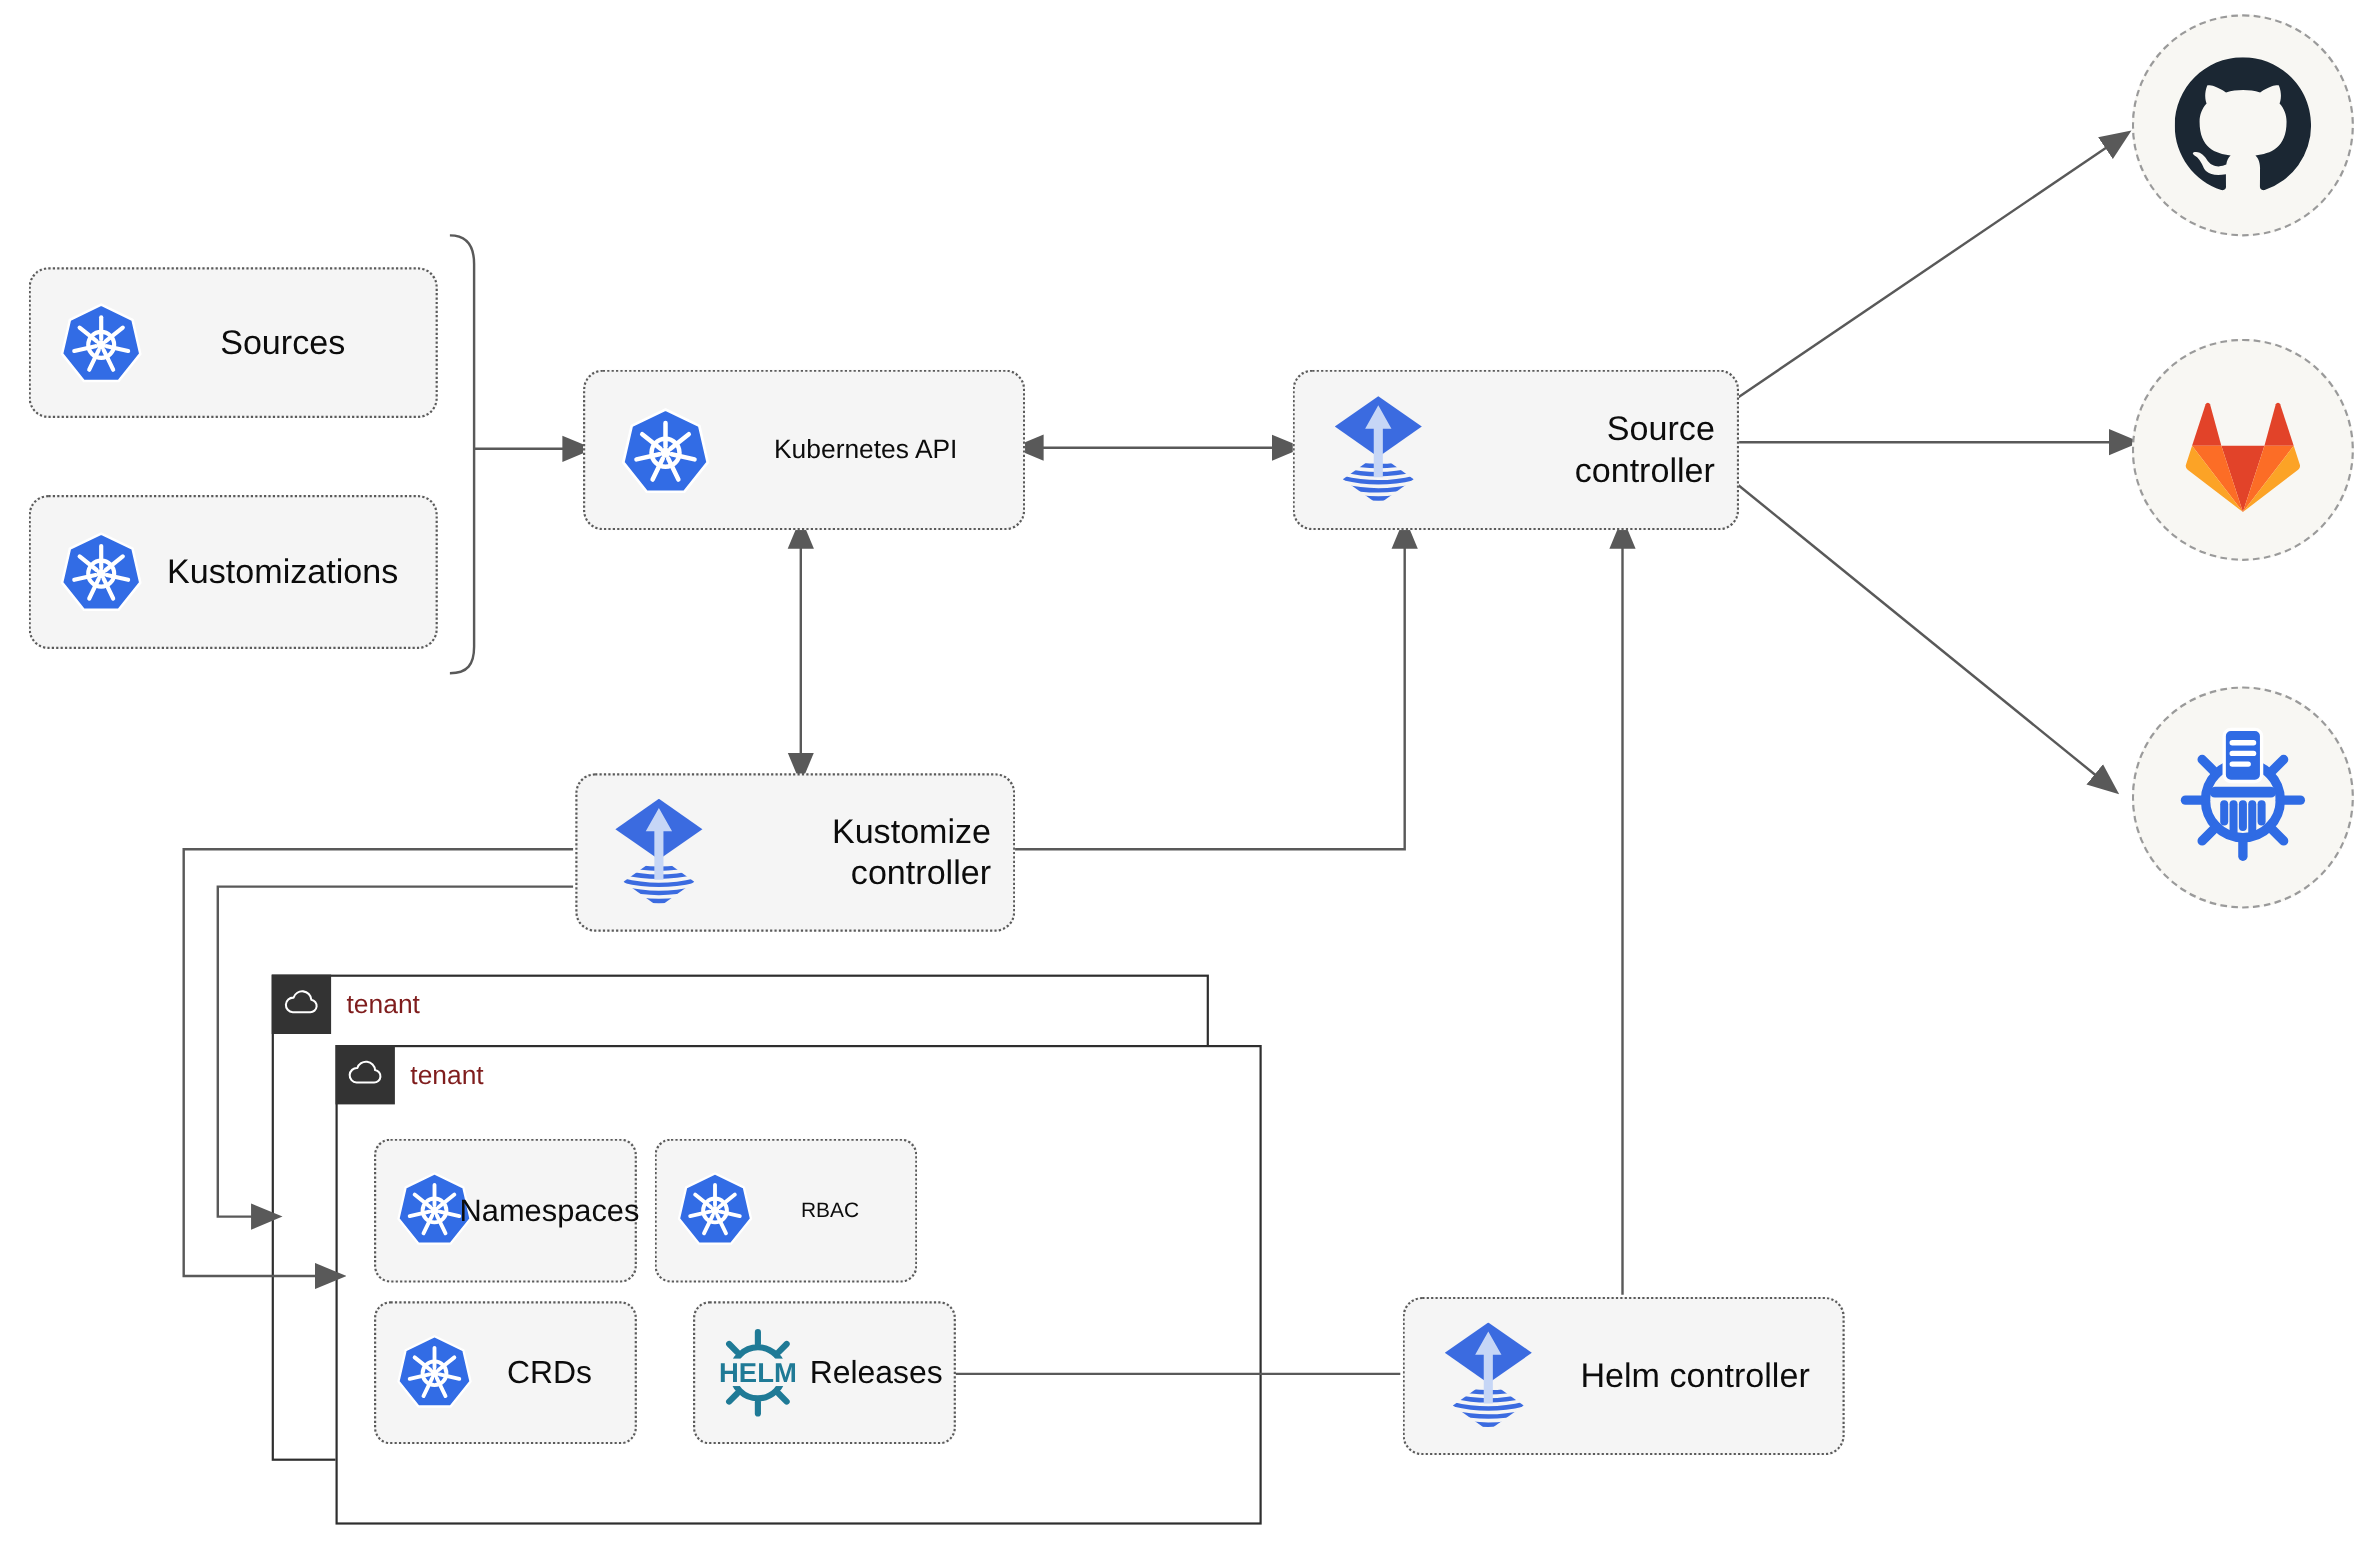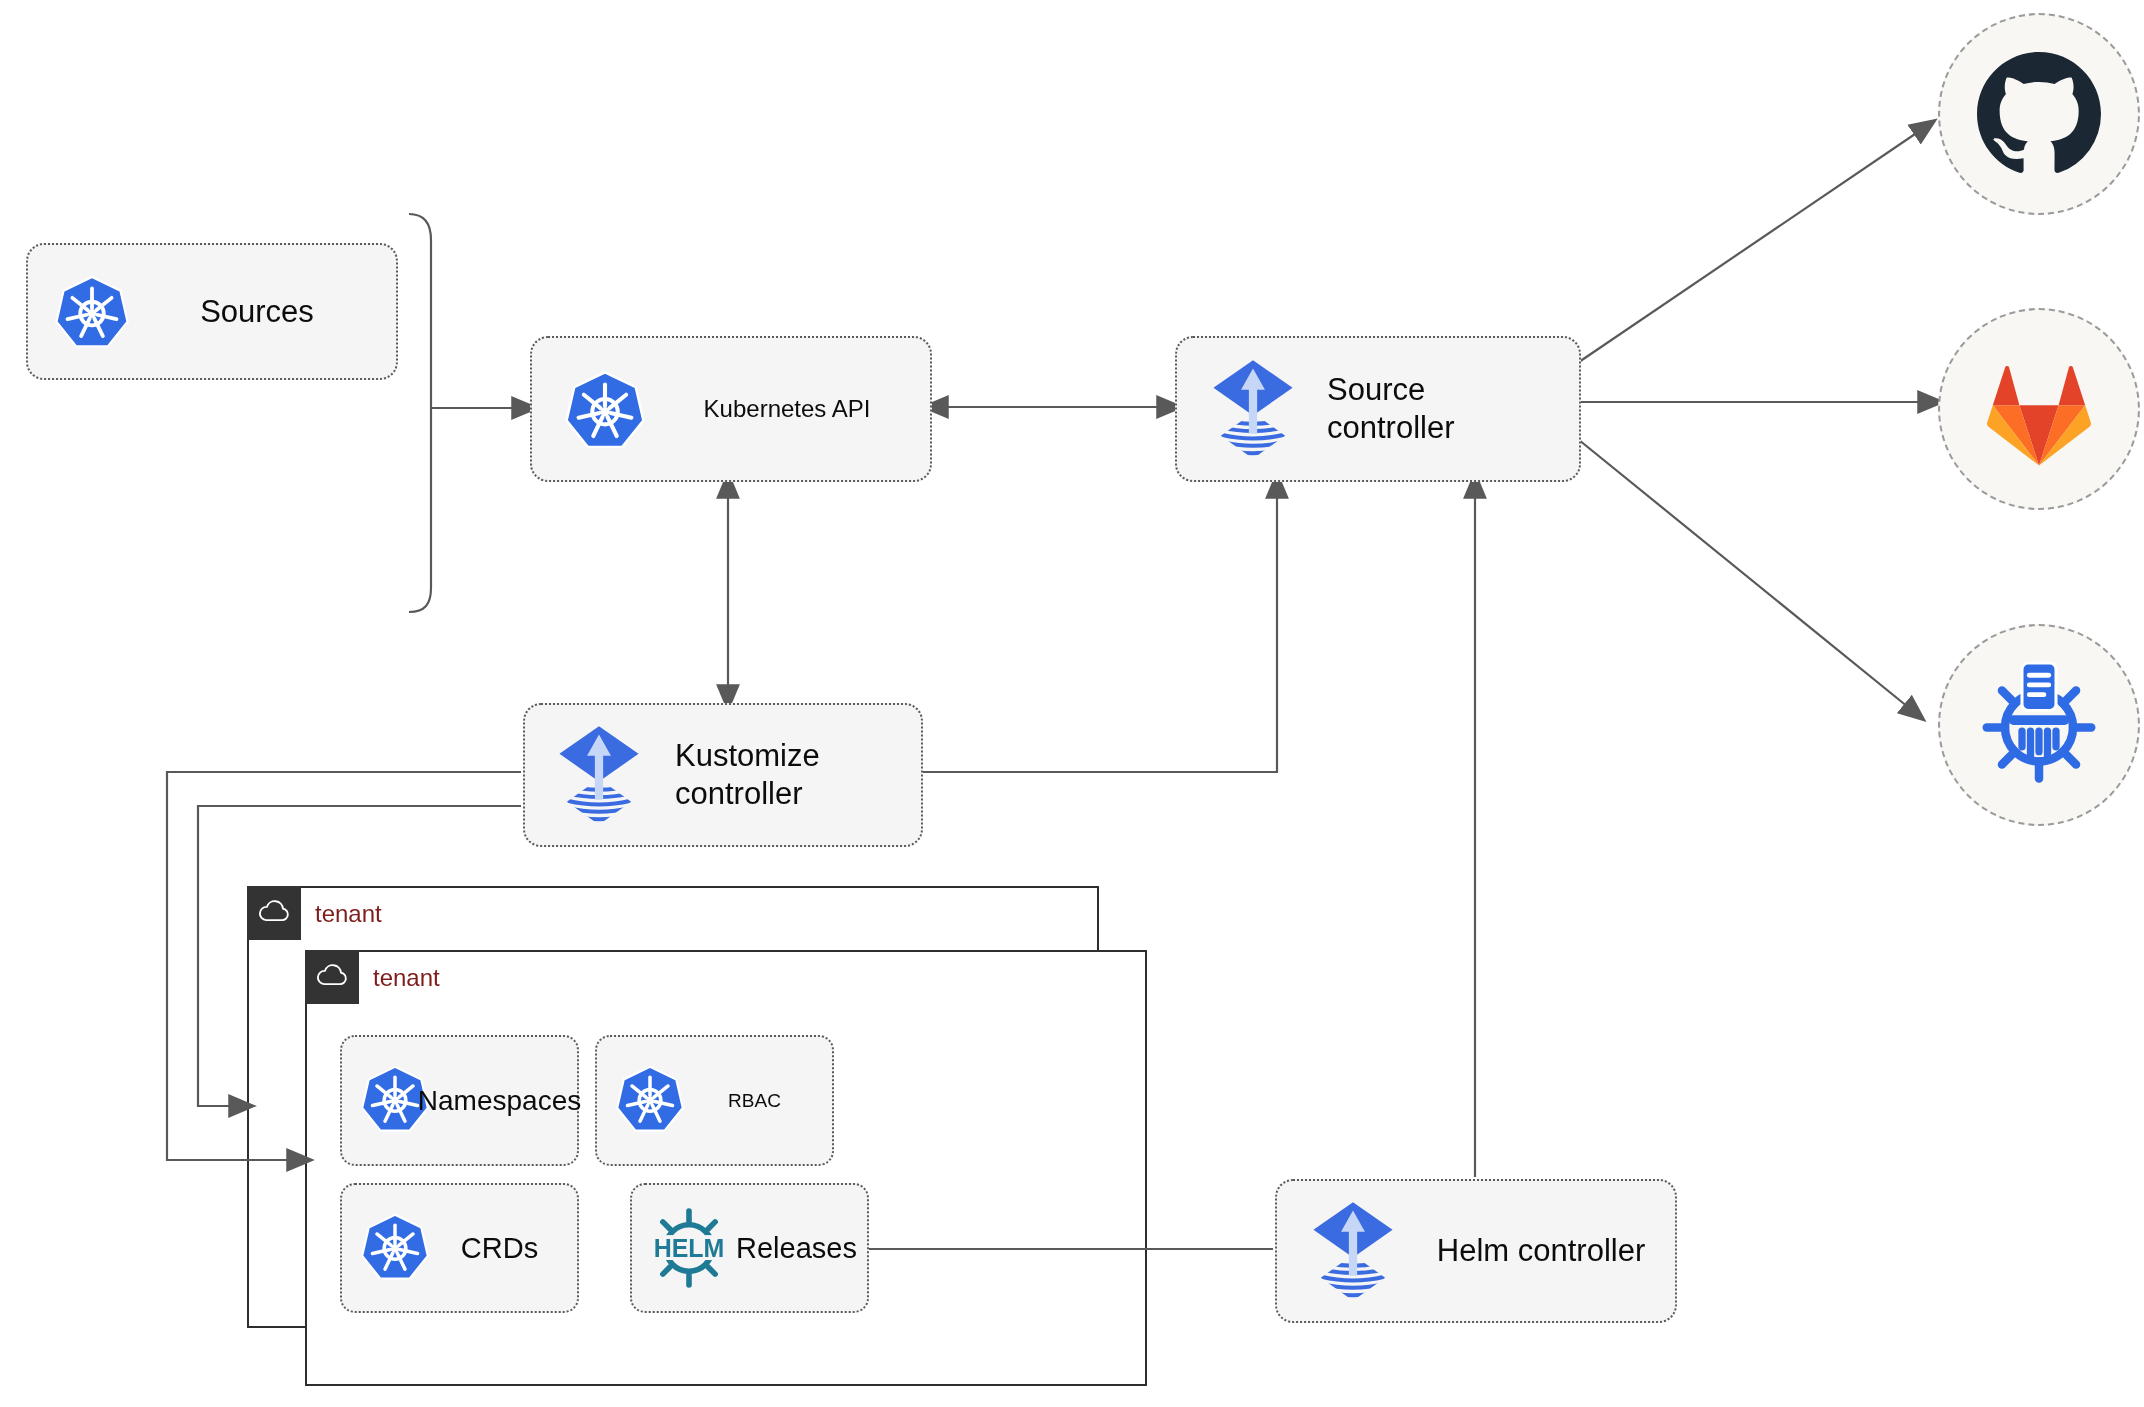--- a/index.html
+++ b/index.html
@@ -4,21 +4,21 @@
 <style>
   html,body{margin:0;padding:0;background:#ffffff;}
   #canvas{position:relative;width:2144px;height:1407px;background:#ffffff;overflow:hidden;
           font-family:"Liberation Sans", sans-serif;color:#111;}
   svg{display:block;}
   .connectors{position:absolute;left:0;top:0;z-index:5;pointer-events:none;}
 
   
   .node{position:absolute;background:#f5f5f5;border:2px dotted #5a5a5a;border-radius:18px;z-index:10;}
   .node .nlabel{position:absolute;top:0;bottom:0;display:flex;align-items:center;justify-content:center;
-                text-align:left;font-size:31px;line-height:38px;color:#0c0c0c;}
+                text-align:right;font-size:31px;line-height:38px;color:#0c0c0c;}
   .node .icon{position:absolute;}
 
   
   .tenant{position:absolute;background:#ffffff;border:2px solid #2e2e2e;z-index:2;}
   .tenant-tab{position:absolute;left:-2px;top:-2px;width:54px;height:54px;background:#333333;
               display:flex;align-items:center;justify-content:center;}
   .tenant-label{position:absolute;left:66px;top:0;height:52px;display:flex;align-items:center;
                 font-size:24px;color:#7f1d1d;}
 
   
@@ -123,20 +123,28 @@
 
   <div class="node" style="left:26px;top:243px;width:368px;height:133px;">
     <span class="icon" style="left:26px;top:26px;">
       <svg width="76" height="82">
           <use href="#k8s"></use>
         </svg>
     </span>
     <div class="nlabel" style="left:100px;right:10px;">Sources</div>
   </div>
 
+  <div class="node" style="left:26px;top:450px;width:368px;height:136px;">
+    <span class="icon" style="left:26px;top:27px;">
+      <svg width="76" height="82">
+          <use href="#k8s"></use>
+        </svg>
+    </span>
+    <div class="nlabel" style="left:100px;right:10px;">Kustomizations</div>
+  </div>
 
   <div class="node" style="left:530px;top:336px;width:398px;height:142px;">
     <span class="icon" style="left:32px;top:28px;">
       <svg width="82" height="88">
           <use href="#k8s"></use>
         </svg>
     </span>
     <div class="nlabel" style="left:120px;right:8px;font-size:24px;">Kubernetes API</div>
   </div>
 

